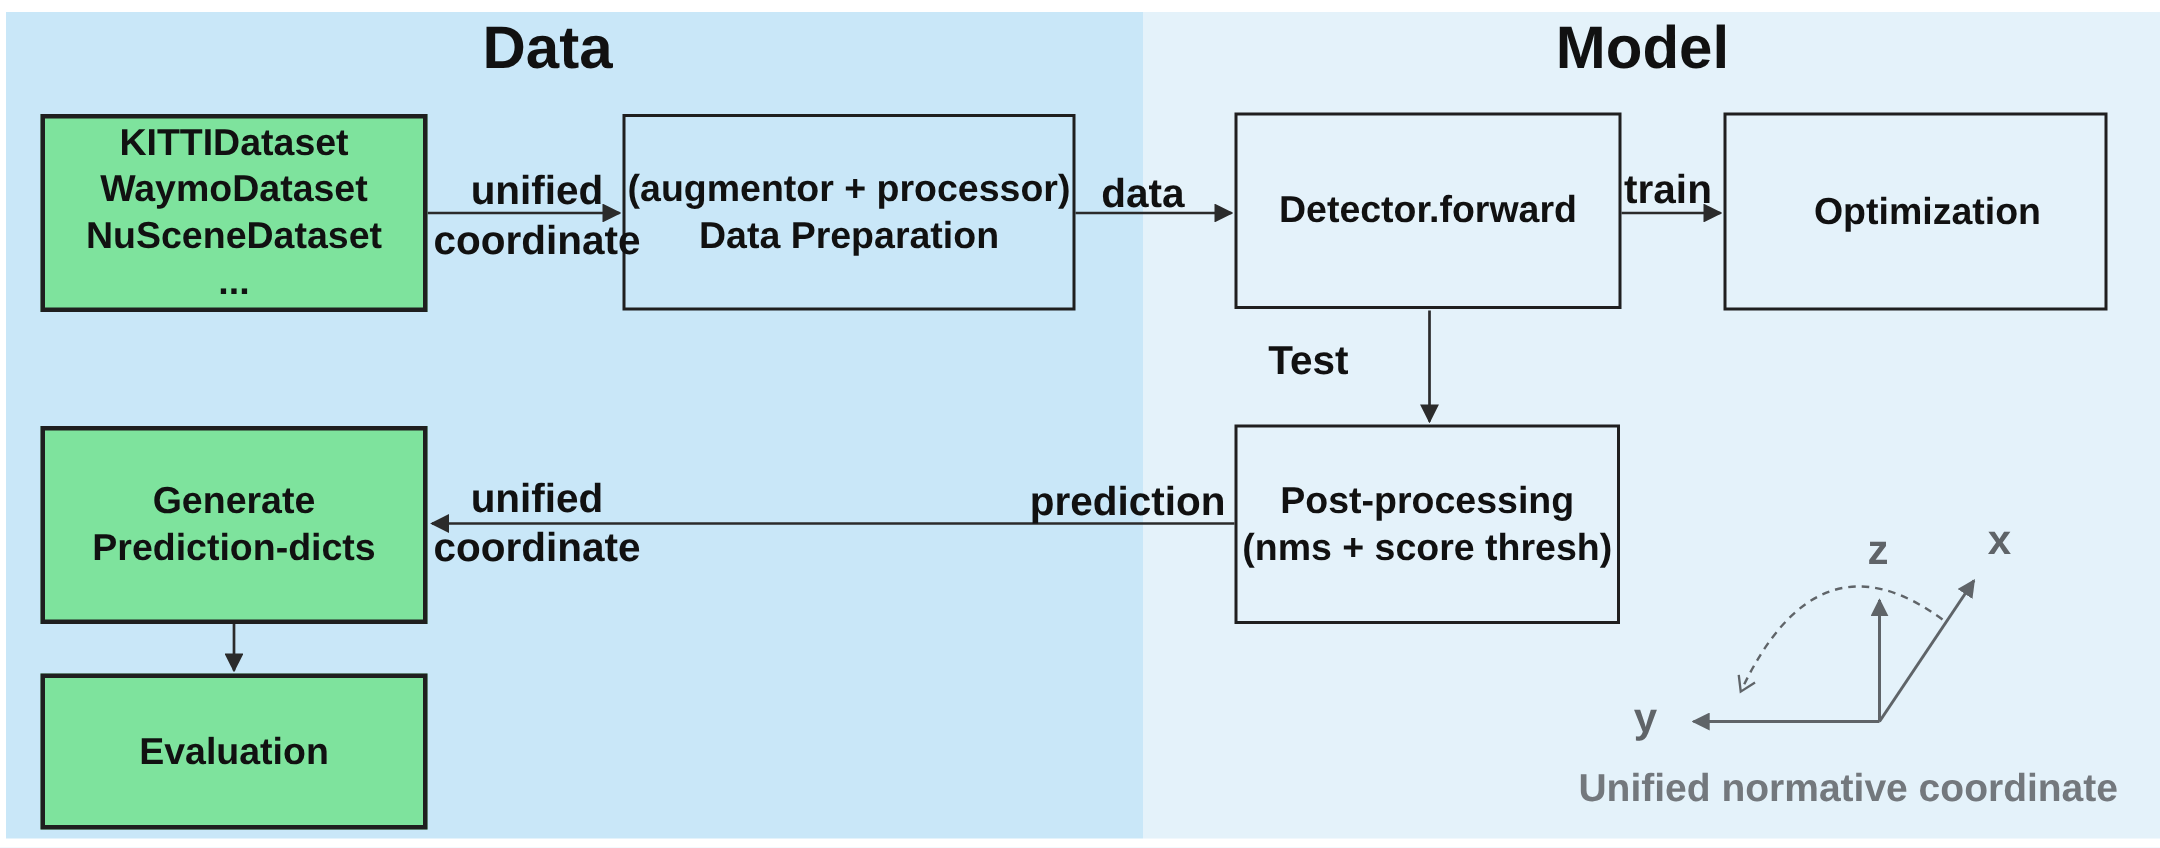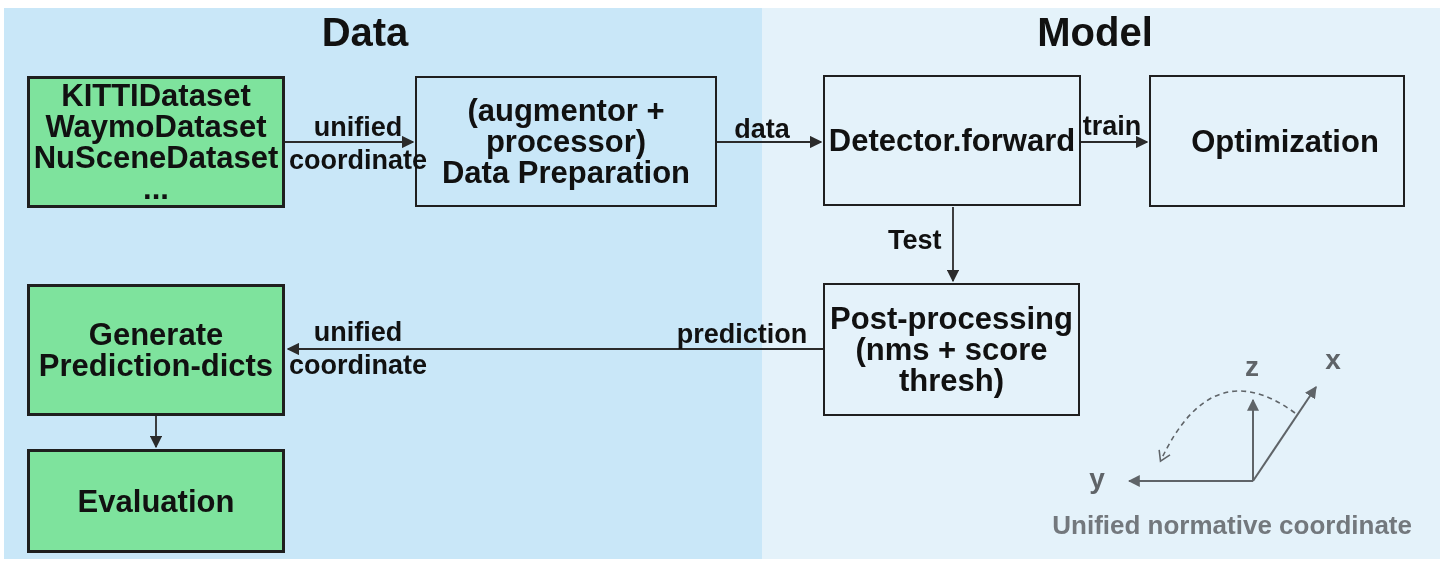--- a/index.html
+++ b/index.html
@@ -22,37 +22,37 @@
   #panel-right{left:762px;width:678px;background:var(--right-panel-bg);}
   .section-title{
     position:absolute;top:10px;width:400px;text-align:center;
     font-size:40px;line-height:44px;color:var(--text-color);
   }
   #title-data{left:165px;}
   #title-model{left:895px;}
   .box{
     position:absolute;box-sizing:border-box;border:2px solid var(--box-border);
     display:flex;flex-direction:column;align-items:center;justify-content:center;
-    font-size:31px;line-height:31px;text-align:center;
+    font-size:25px;line-height:31px;text-align:center;
   }
   .box.green{background:var(--green-box-bg);border-width:3px;}
   #box-datasets{left:27px;top:76px;width:258px;height:132px;}
   #box-dataprep{left:415px;top:76px;width:302px;height:131px;}
   #box-detector{left:823px;top:75px;width:258px;height:131px;}
   #box-optimization{left:1149px;top:75px;width:256px;height:132px;padding-left:16px;}
   #box-postproc{left:823px;top:283px;width:257px;height:133px;}
   #box-generate{left:27px;top:284px;width:258px;height:132px;}
   #box-evaluation{left:27px;top:449px;width:258px;height:104px;}
   .lbl{position:absolute;font-size:27px;line-height:27px;color:var(--text-color);}
   #lbl-unified1{left:288px;top:114px;width:140px;text-align:center;}
   #lbl-coordinate1{left:288px;top:147px;width:140px;text-align:center;}
   #lbl-data{left:712px;top:116px;width:100px;text-align:center;}
   #lbl-train{left:1062px;top:113px;width:100px;text-align:center;}
-  #lbl-test{left:888px;top:227px;width:100px;text-align:left;}
-  #lbl-prediction{left:667px;top:321px;width:150px;text-align:center;}
+  #lbl-test{left:799px;top:227px;width:100px;text-align:right;}
+  #lbl-prediction{left:667px;top:321px;width:150px;text-align:right;}
   #lbl-unified2{left:288px;top:319px;width:140px;text-align:center;}
   #lbl-coordinate2{left:288px;top:352px;width:140px;text-align:center;}
   .axis-lbl{position:absolute;width:50px;text-align:center;font-size:28px;line-height:30px;color:var(--axis-color);}
   #lbl-z{left:1227px;top:352px;}
   #lbl-x{left:1308px;top:345px;}
   #lbl-y{left:1072px;top:464px;}
   #axes-caption{
     position:absolute;left:1052px;top:510px;width:360px;text-align:right;
     font-size:26px;color:var(--caption-color);
   }

